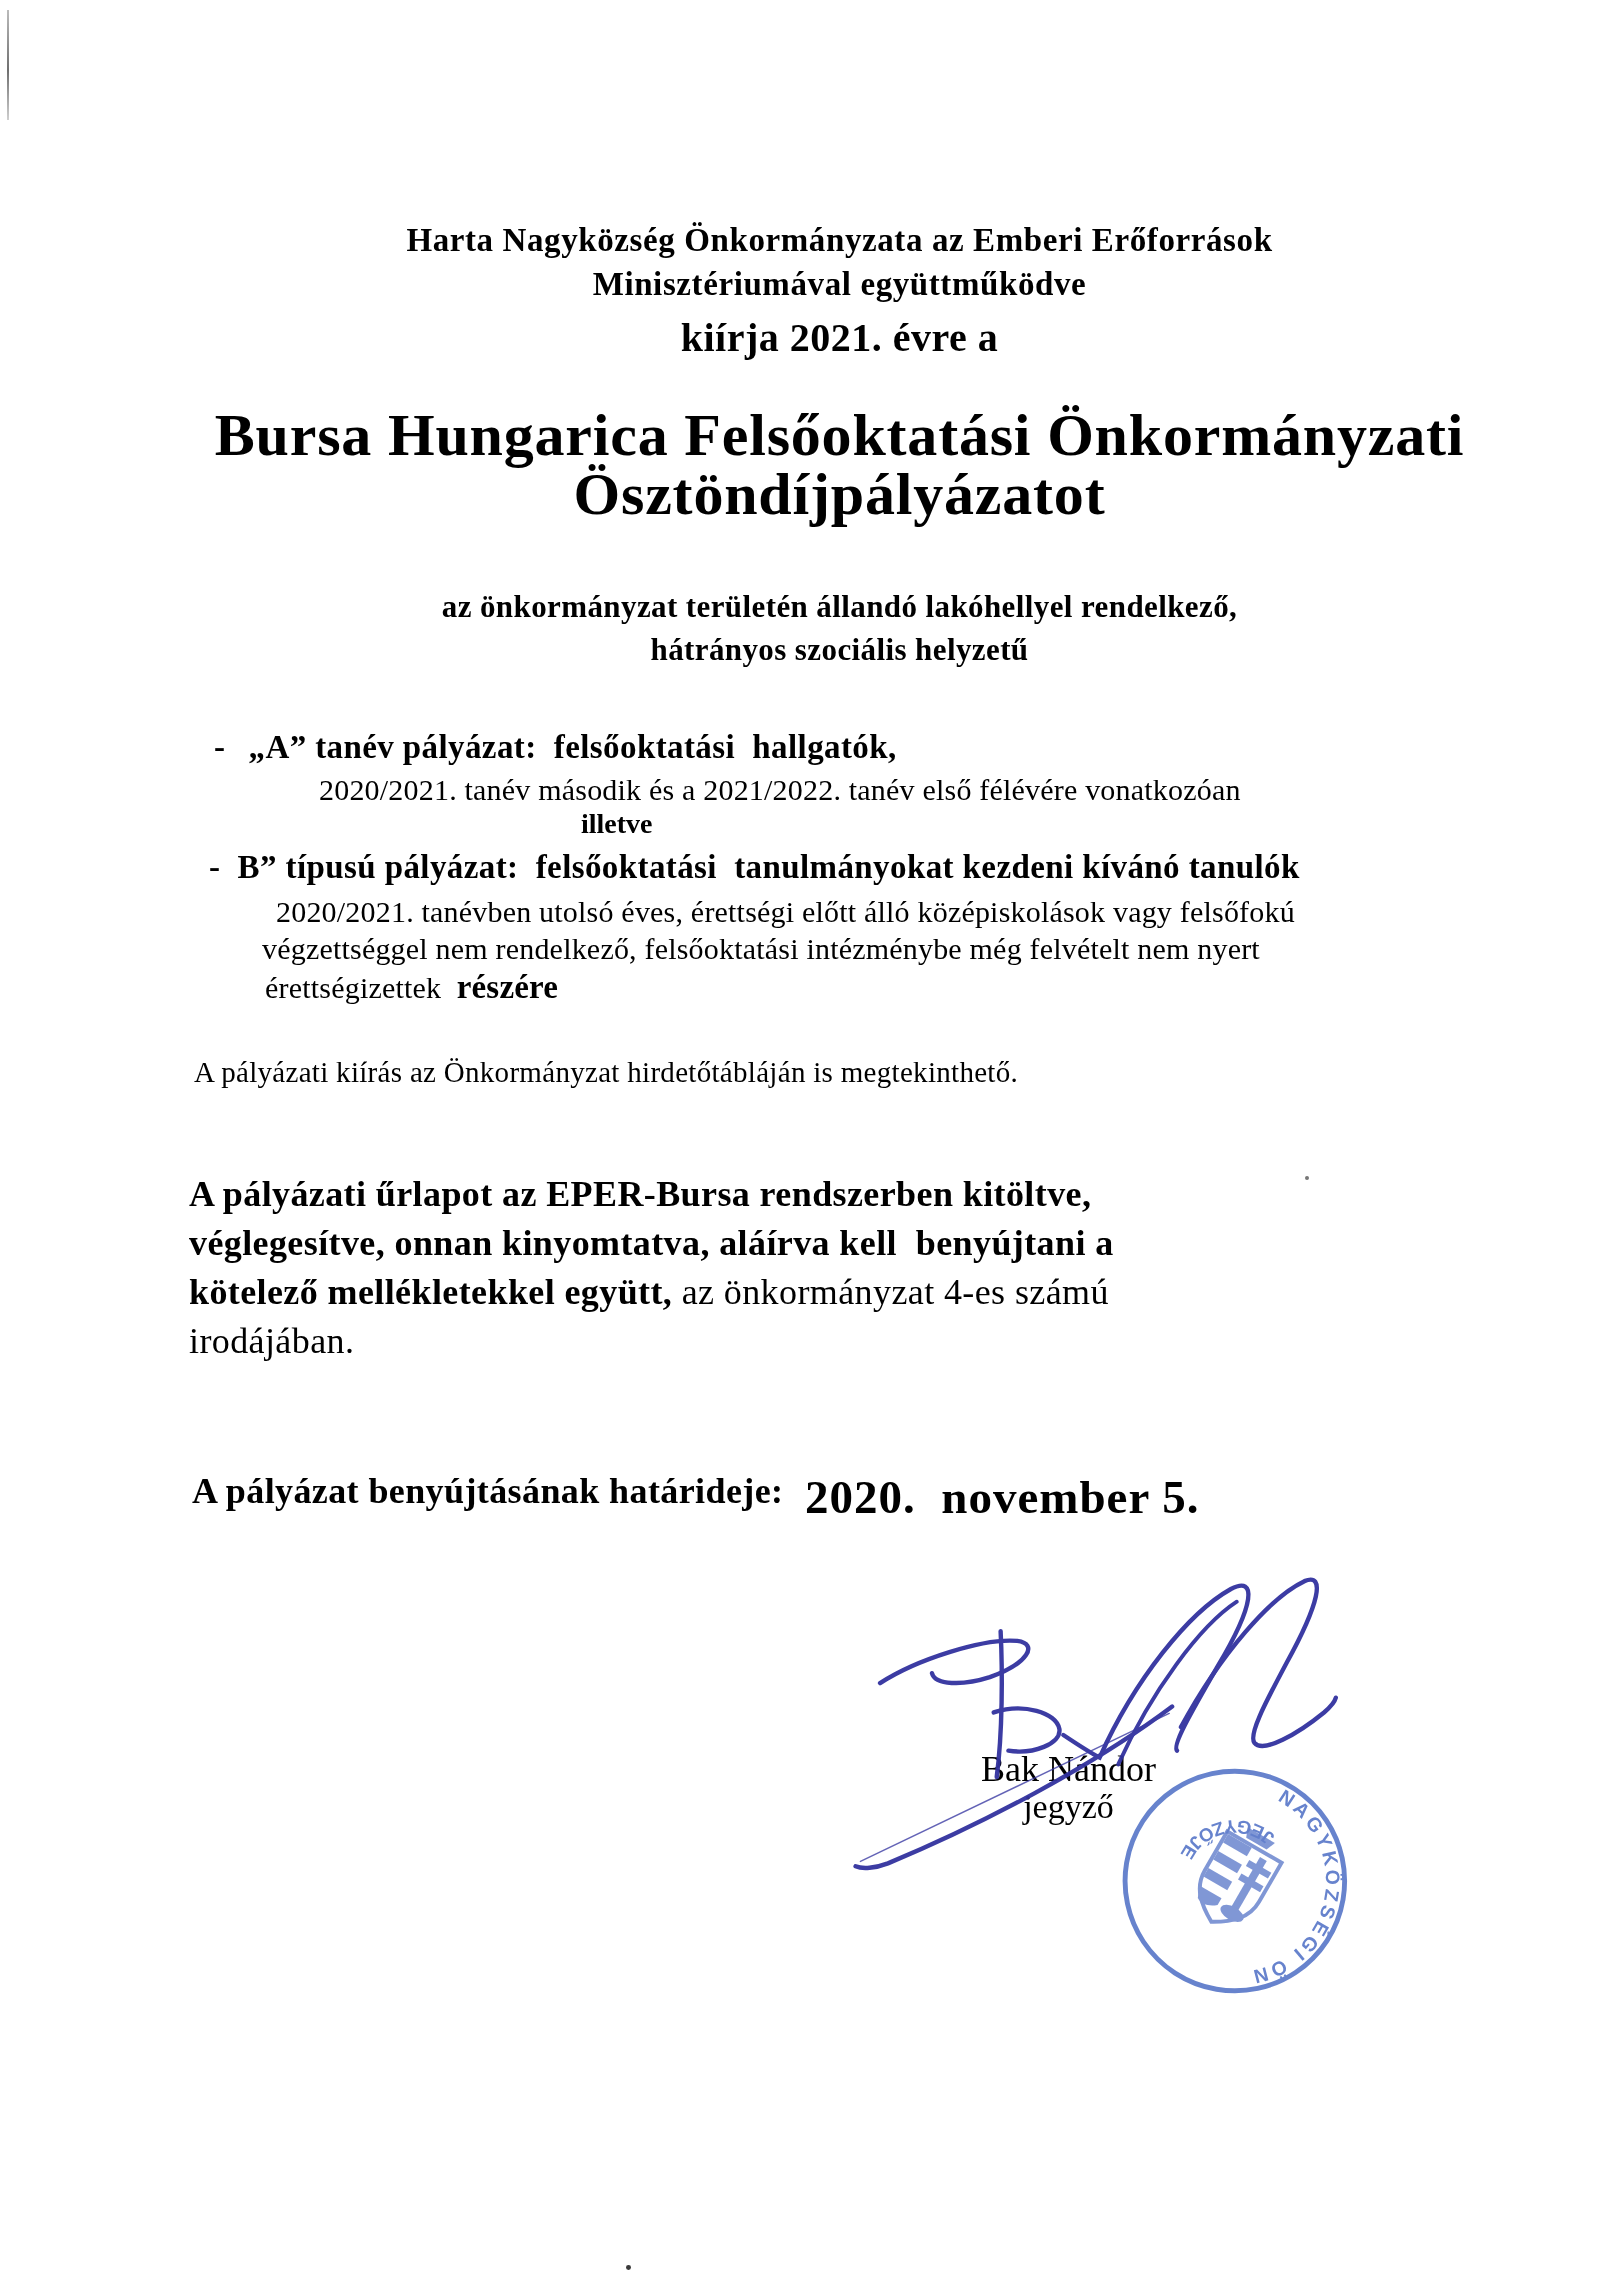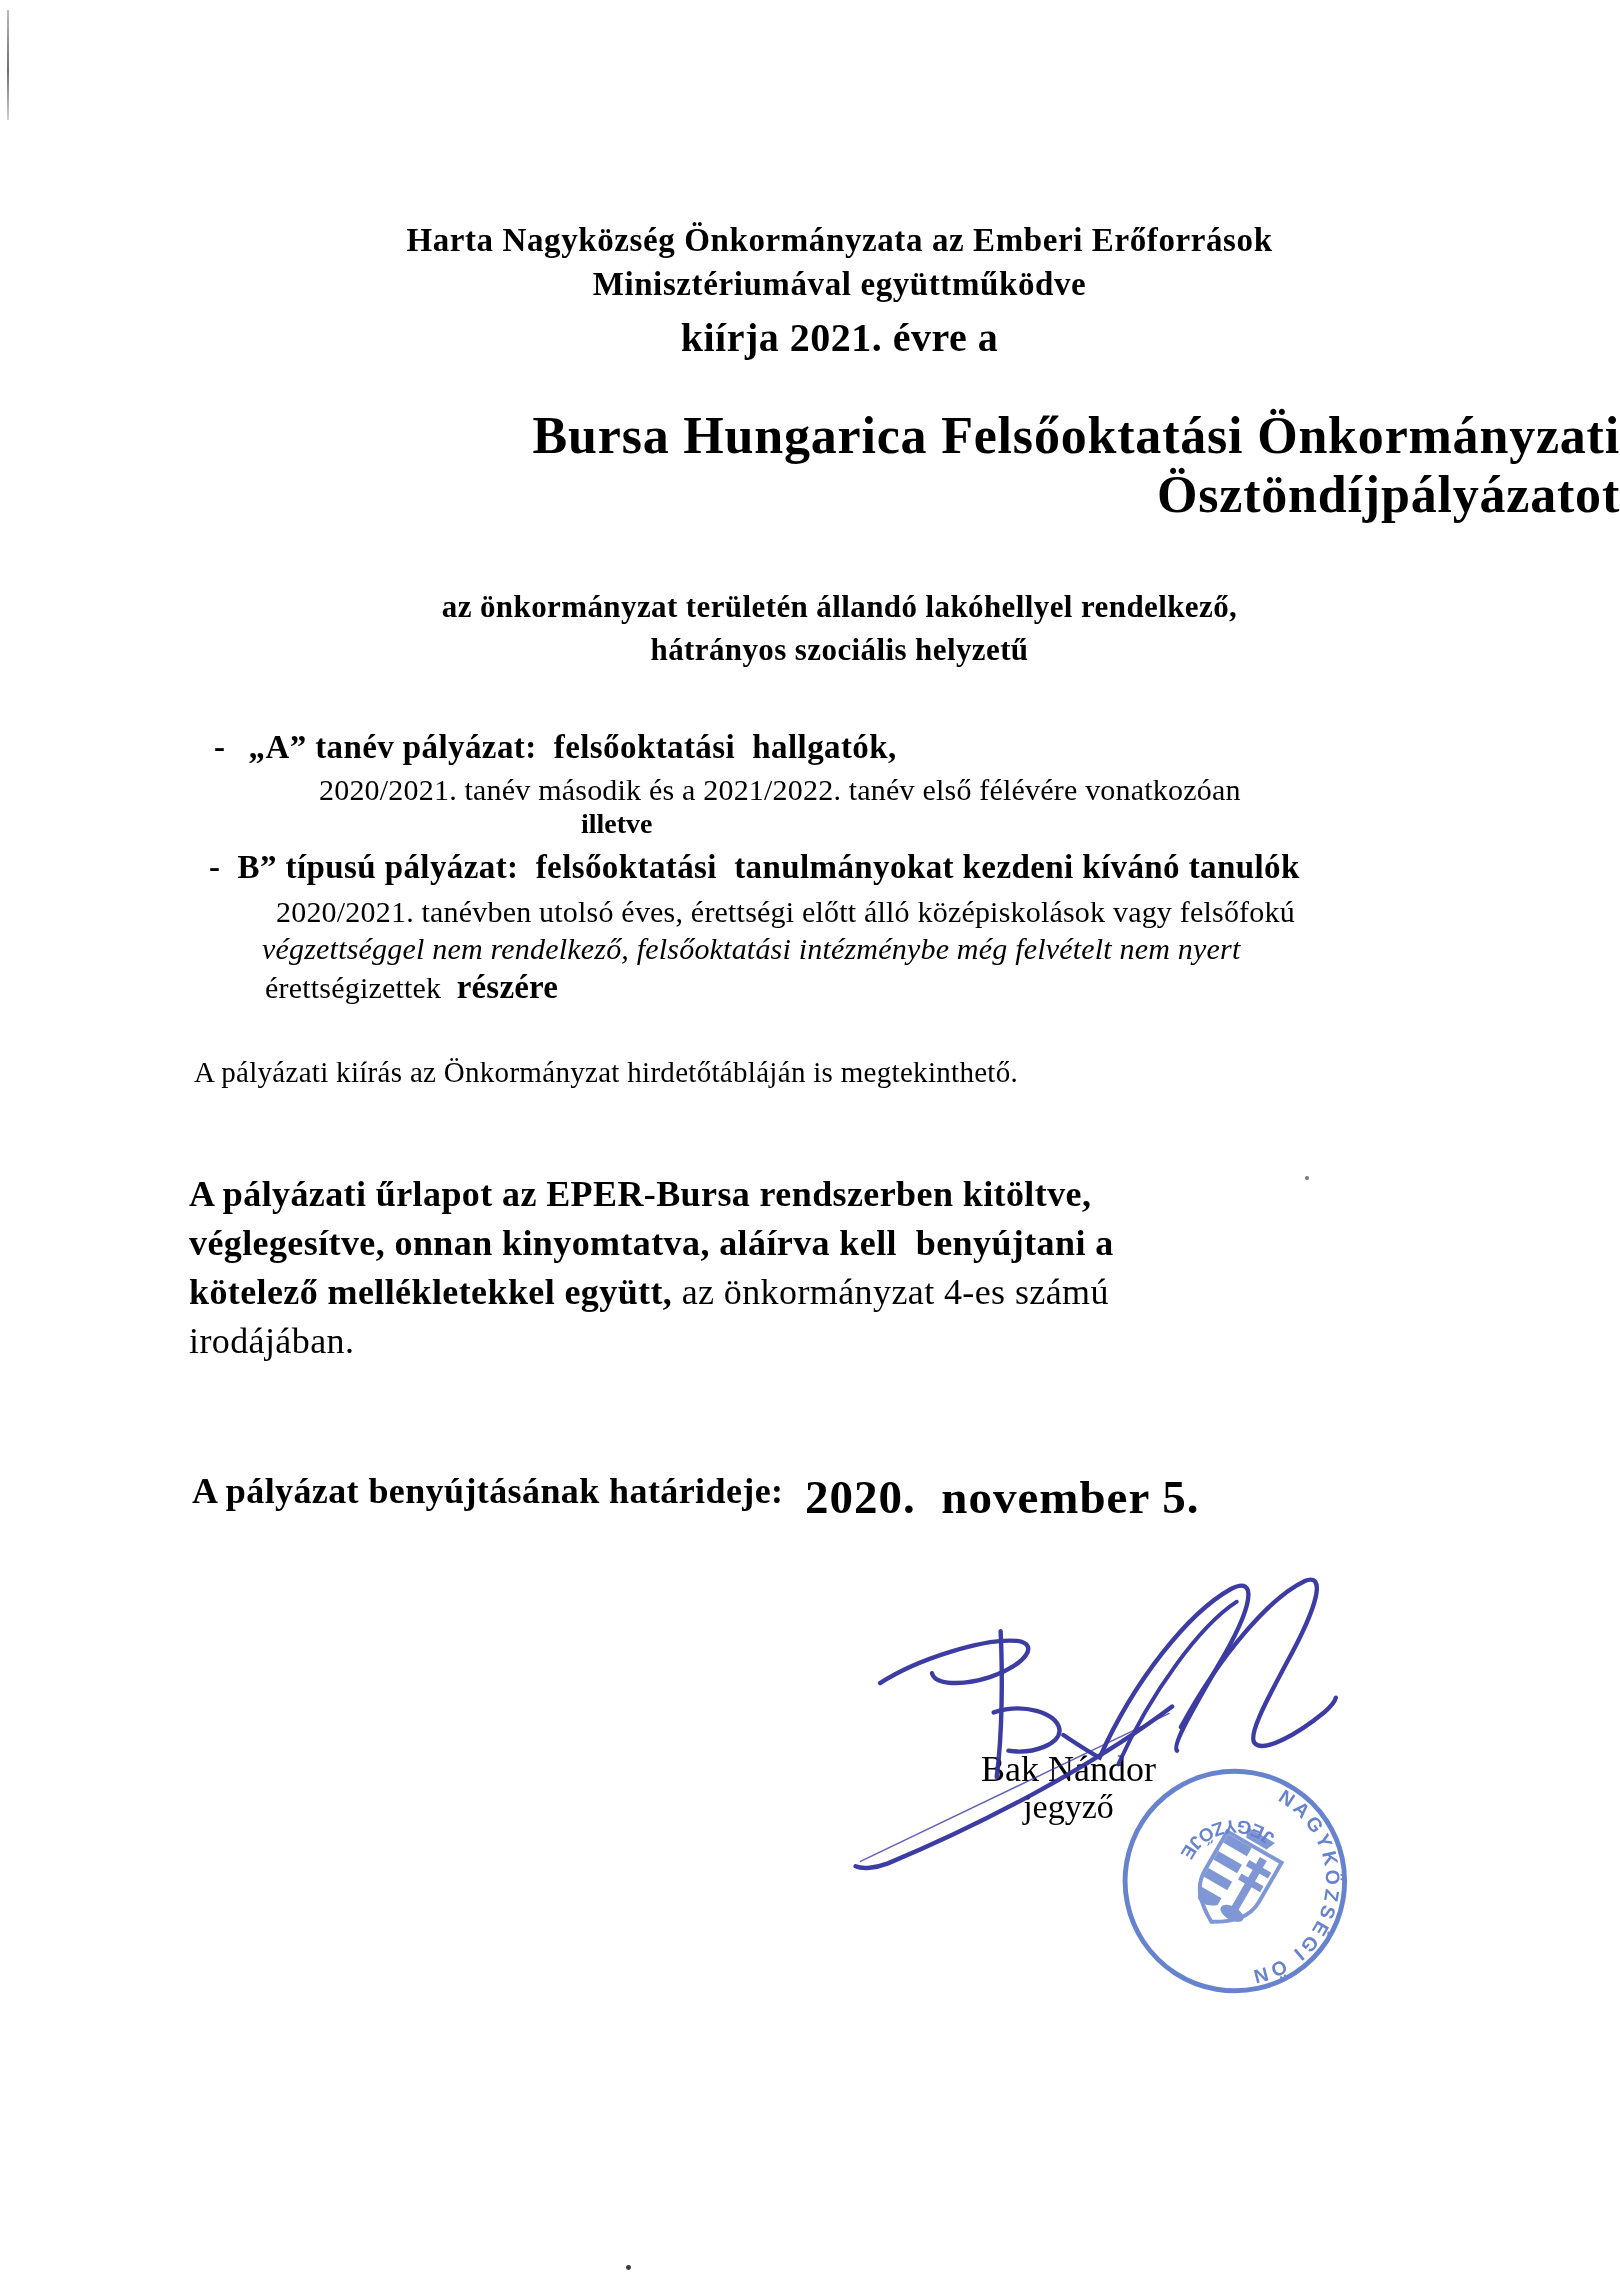--- a/index.html
+++ b/index.html
@@ -15,35 +15,35 @@
   .center{text-align:center;}
   .pre{white-space:pre-wrap;}
 
   .scan-line{left:6.9px;top:9.8px;width:2px;height:110px;
     background:linear-gradient(#bbb,#6f6f6f 55%,#cfcfcf);}
 
   .hdr{left:59px;top:218px;width:1561px;}
   .hdr .h1{font-size:33px;line-height:44px;font-weight:bold;letter-spacing:0.6px;}
   .hdr .h2{font-size:40px;line-height:51px;font-weight:bold;margin-top:5.9px;letter-spacing:0.5px;}
 
-  .title{left:59px;top:406px;width:1561px;font-size:52px;line-height:59px;font-weight:bold;letter-spacing:0.8px;text-align:right;}
+  .title{left:59px;top:406px;width:1561px;font-size:60px;line-height:59px;font-weight:bold;letter-spacing:0.8px;}
 
   .subtitle{left:59px;top:585px;width:1561px;font-size:31px;line-height:43px;font-weight:bold;letter-spacing:0.4px;}
 
   .dash{font-weight:bold;font-size:33px;display:inline-block;}
   .itemhead{font-weight:bold;font-size:33px;letter-spacing:0.4px;}
   .rowA{left:214px;top:729px;}
   .rowA .itemhead{margin-left:23.5px;}
   .rowB{left:209px;top:849px;}
   .rowB .itemhead{margin-left:17.6px;}
   .adetail{left:319px;top:773px;font-size:30px;letter-spacing:0.2px;}
   .illetve{left:581px;top:808px;font-size:28px;font-weight:bold;}
   .bdetail{font-size:30px;letter-spacing:0.2px;}
   .b1{left:276px;top:895px;}
-  .b2{left:262px;top:932px;font-style:italic;}
+  .b2{left:262px;top:932px;}
   .b3{left:265px;top:969px;}
   .b3 .bold-big{font-weight:bold;font-size:33px;}
 
   .notice{left:194px;top:1056px;font-size:29px;letter-spacing:0.3px;}
 
   .submission{left:189px;top:1170px;width:1215px;font-size:36px;line-height:49px;letter-spacing:0.4px;}
   .submission .b{font-weight:bold;}
 
   .deadline{left:192px;top:1470px;display:flex;align-items:flex-start;}
   .dl-label{font-weight:bold;font-size:36px;letter-spacing:0.4px;}

